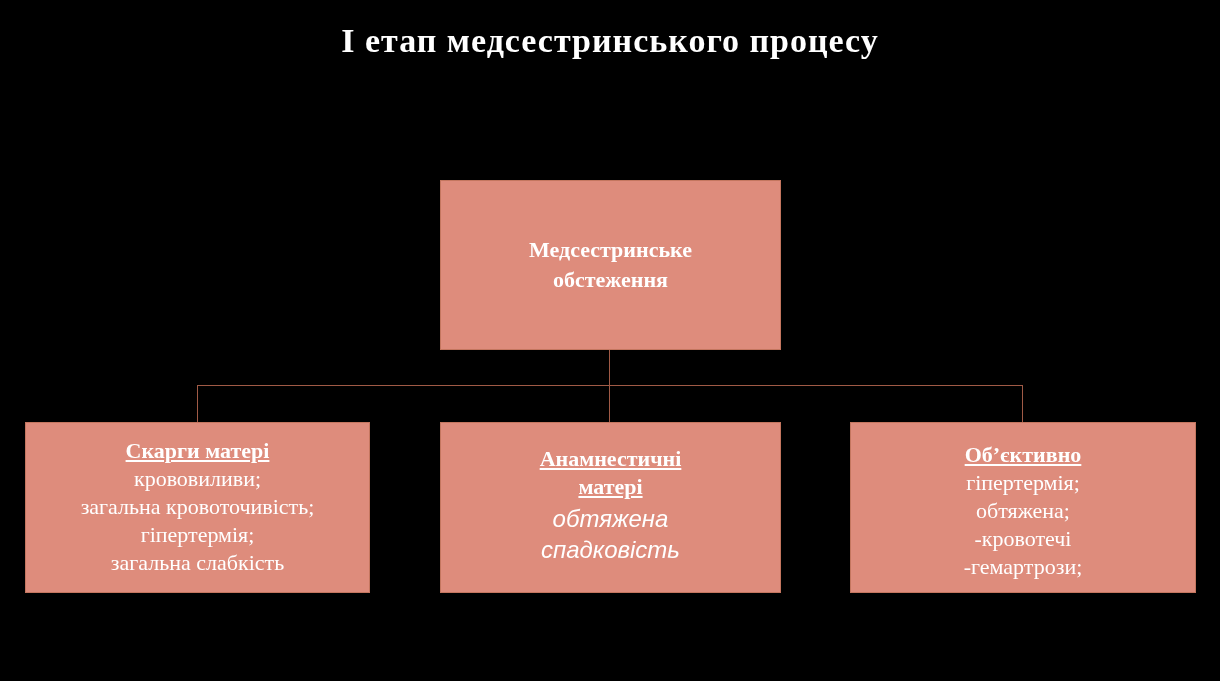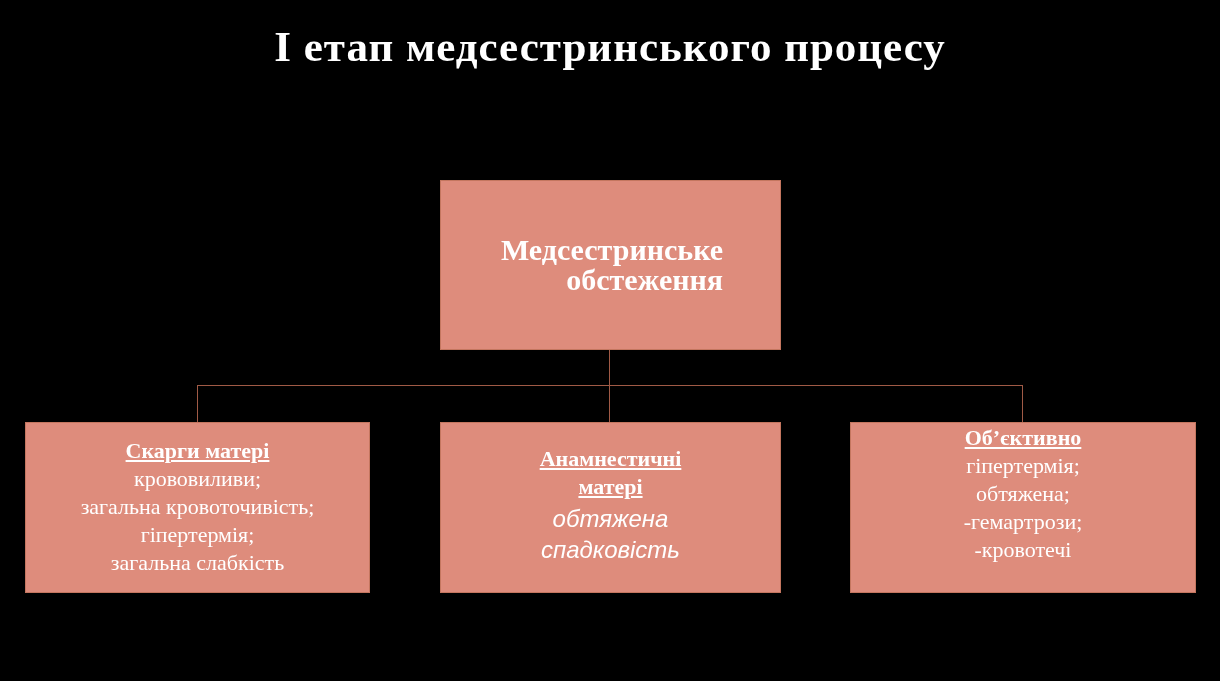--- a/index.html
+++ b/index.html
@@ -20,53 +20,52 @@
   }
   .slide-title {
     position: absolute;
     top: 22px;
     left: 0;
     width: 100%;
     text-align: center;
     color: #ffffff;
     font-family: "Liberation Serif", serif;
     font-weight: bold;
-    font-size: 43px;
+    font-size: 34px;
     letter-spacing: 1px;
   }
   .box {
     position: absolute;
     background: #DE8C7C;
     border: 1px solid #C4765F;
     color: #ffffff;
     text-align: center;
   }
   .root-box {
     left: 440px;
     top: 180px;
     width: 341px;
     height: 170px;
     display: flex;
     align-items: center;
     justify-content: center;
   }
   .root-box .root-label {
     font-weight: bold;
-    font-size: 30px;
+    font-size: 22px;
     line-height: 30px;
     max-width: 225px;
-    text-align: right;
   }
   .child-box {
     top: 422px;
     height: 171px;
   }
   .box-left  { left: 25px;  width: 345px; padding-top: 14px;  }
   .box-mid   { left: 440px; width: 341px; padding-top: 22px; }
-  .box-right { left: 850px; width: 346px; padding-top: 1px;  }
+  .box-right { left: 850px; width: 346px; padding-top: 18px;  }
   .box-heading {
     font-weight: bold;
     font-size: 22px;
     line-height: 28px;
     text-decoration: underline;
   }
   .box-heading.narrow {
     max-width: 170px;
     margin: 0 auto;
   }
@@ -114,17 +113,17 @@
 
   <div class="box child-box box-mid">
     <div class="box-heading narrow">Анамнестичні матері</div>
     <div class="box-line sans">обтяжена спадковість</div>
   </div>
 
   <div class="box child-box box-right">
     <div class="box-heading">Об’єктивно</div>
     <div class="box-line">гіпертермія;</div>
     <div class="box-line">обтяжена;</div>
+    <div class="box-line">-кровотечі</div>
     <div class="box-line">-гемартрози;</div>
-    <div class="box-line">-кровотечі</div>
   </div>
 
 </div>
 
 </body></html>

